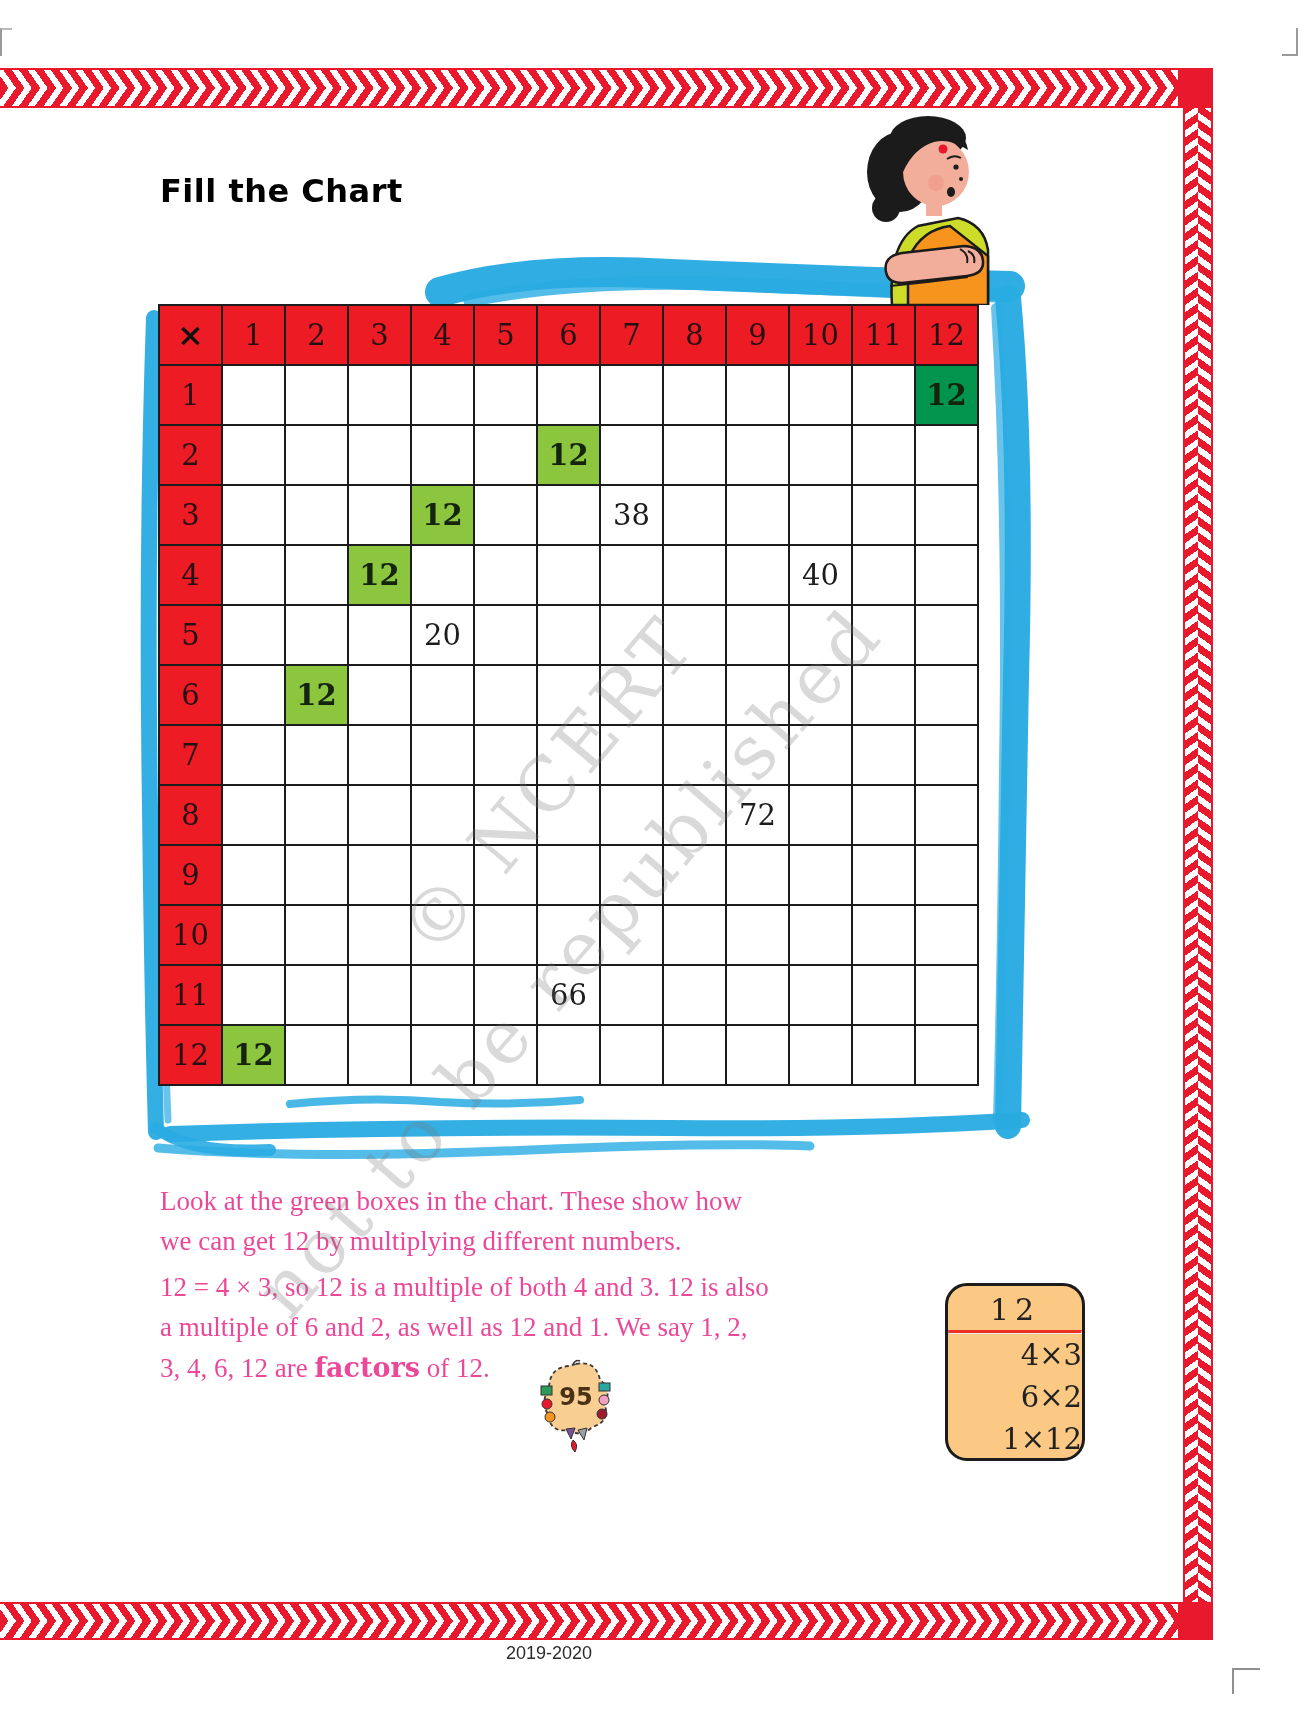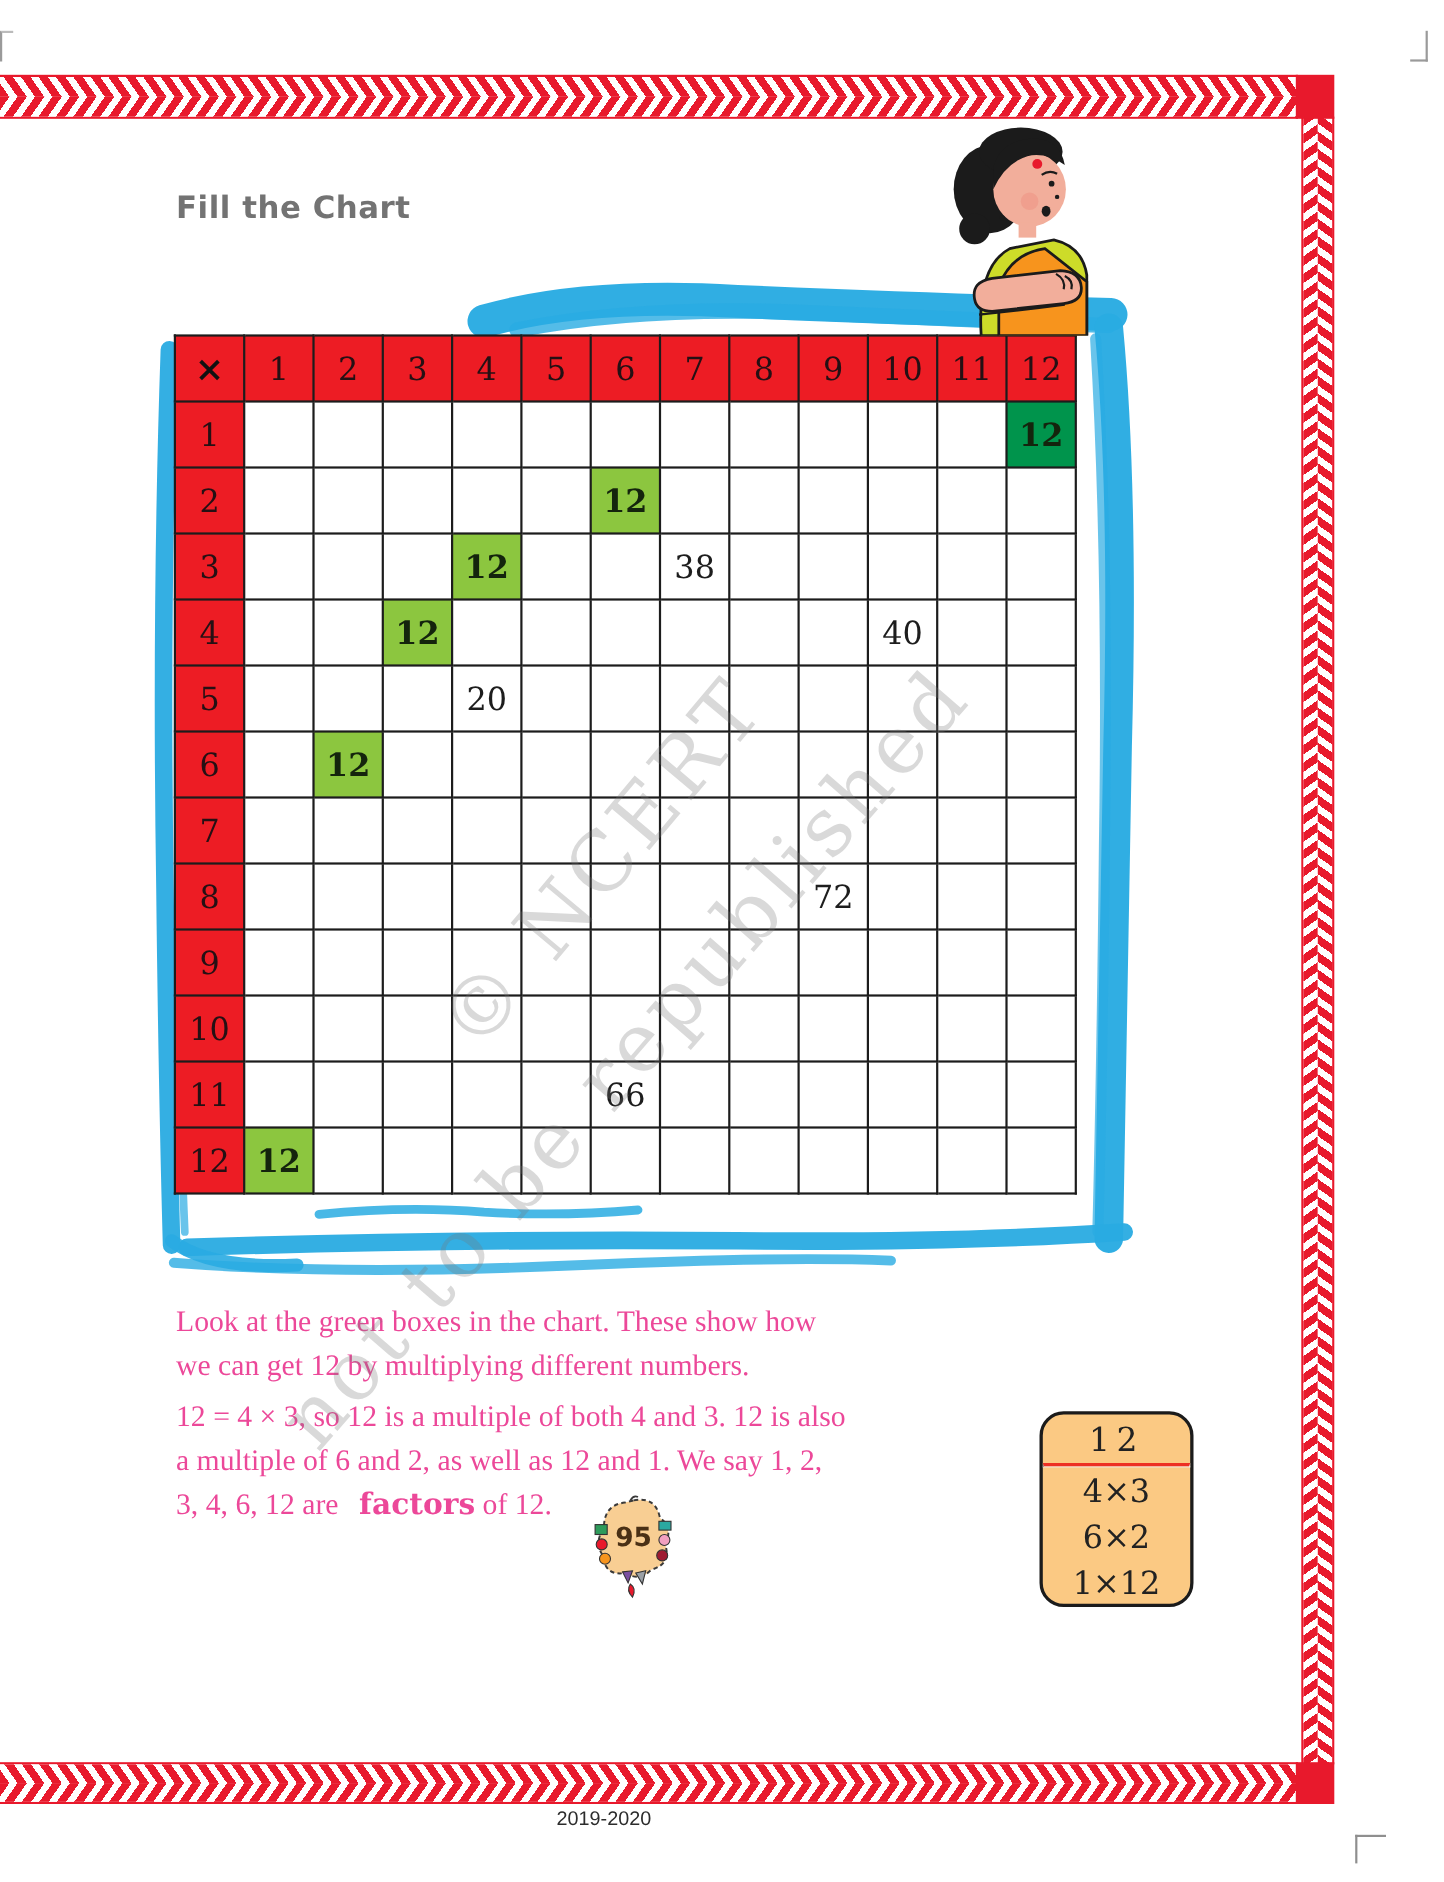--- a/index.html
+++ b/index.html
@@ -24,21 +24,21 @@
   .c-br{left:1178px;top:1602px;width:35px;height:38px;}
 
   
   .crop{position:absolute;z-index:4;}
   .crop-tl{left:0;top:28px;width:10px;height:26px;border-left:2px solid #9a9a9a;border-top:2px solid #bbb;}
   .crop-tr{left:1282px;top:28px;width:14px;height:26px;border-right:2px solid #9a9a9a;border-bottom:2px solid #9a9a9a;}
   .crop-br{left:1232px;top:1668px;width:26px;height:24px;border-top:2px solid #8f8f8f;border-left:2px solid #8f8f8f;}
 
   
   .heading{position:absolute;left:160px;top:172px;font-family:"DejaVu Sans",sans-serif;
-           font-weight:bold;font-size:28px;color:#737373;letter-spacing:.5px;}
+           font-weight:bold;font-size:32px;color:#000000;letter-spacing:.5px;}
   .intro{position:absolute;left:160px;top:226px;font-size:28px;color:#242424;}
 
   
   .brush{position:absolute;left:110px;top:248px;width:960px;height:940px;z-index:1;}
 
   
   table.mult{position:absolute;left:158px;top:304px;border-collapse:collapse;z-index:2;
              font-family:"DejaVu Serif",serif;}
   table.mult th,table.mult td{width:61px;height:58px;border:2.5px solid #1c1c1c;
              text-align:center;vertical-align:middle;font-size:29px;padding:0;}
@@ -56,29 +56,29 @@
   .wm1{left:415px;top:900px;font-size:74px;transform:rotate(-50deg);}
   .wm2{left:270px;top:1262px;font-size:74px;transform:rotate(-49deg);}
 
   
   .girl{position:absolute;left:850px;top:110px;width:145px;height:195px;z-index:3;}
 
   
   .para{position:absolute;font-size:27px;color:#ec4899;white-space:nowrap;}
   .p1l1{left:160px;top:1186px;} .p1l2{left:160px;top:1226px;}
   .p2l1{left:160px;top:1272px;} .p2l2{left:160px;top:1312px;} .p2l3{left:160px;top:1352px;}
-  .para b{font-family:"DejaVu Serif",serif;font-weight:bold;margin-left:12px;}
+  .para b{font-family:"DejaVu Serif",serif;font-weight:bold;}
 
   
   .factor-card{position:absolute;left:945px;top:1283px;width:140px;height:178px;z-index:2;
        background:#FBC983;border:3px solid #1b1b1b;border-radius:22px;box-sizing:border-box;
        font-family:"DejaVu Serif",serif;text-align:center;}
   .factor-card .top{font-size:30px;letter-spacing:6px;padding-top:6px;height:44px;box-sizing:border-box;color:#222;}
   .factor-card .rule{border-top:3px solid #ED3024;margin:0;}
-  .factor-card .frow{font-size:29px;line-height:42px;color:#222;}
+  .factor-card .frow{font-size:29px;line-height:42px;color:#222;text-align:right;}
 
   
   .badge{position:absolute;left:540px;top:1358px;width:72px;height:96px;z-index:3;}
 
   
   .year{position:absolute;left:0;top:1643px;width:1098px;text-align:center;
         font-family:"Liberation Sans",sans-serif;font-size:18px;color:#2c2c2c;z-index:6;}
 </style>
 </head>
 <body>

